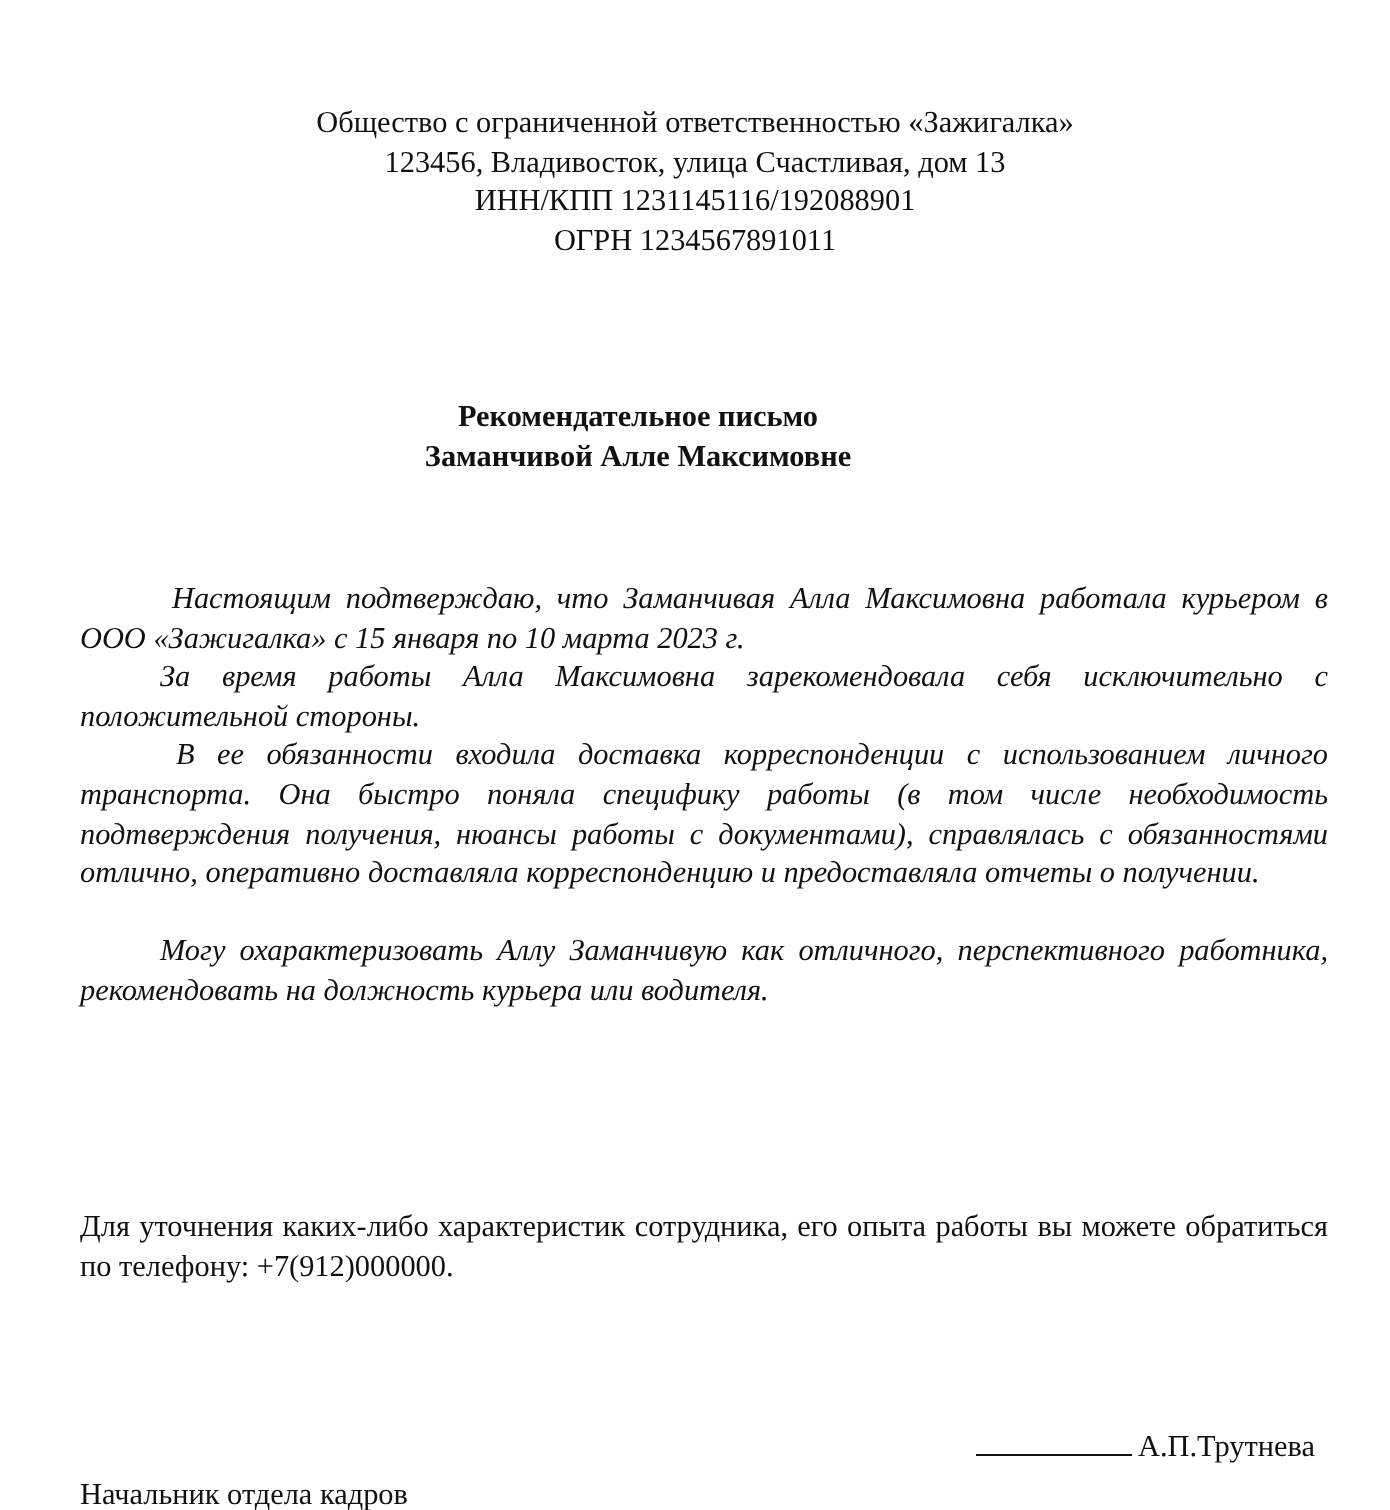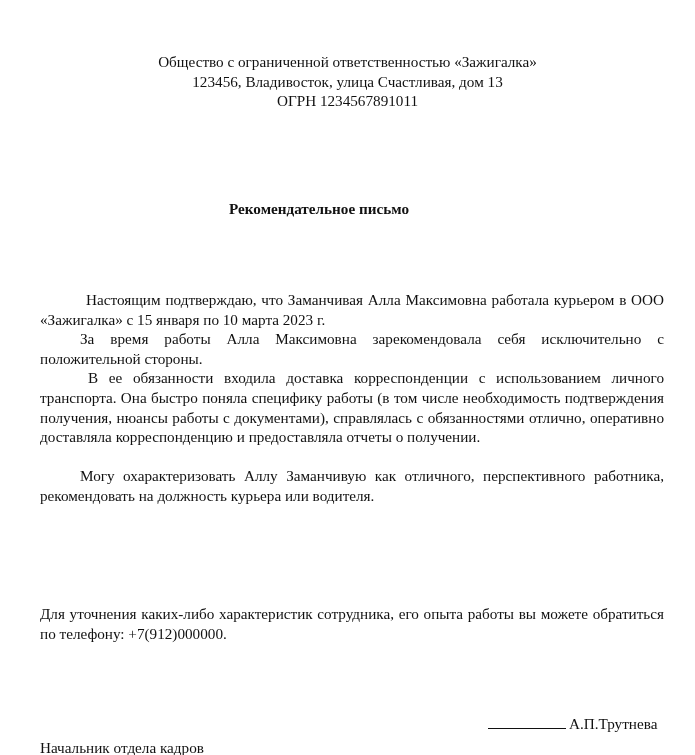--- a/index.html
+++ b/index.html
@@ -14,46 +14,48 @@
     }
     .header div { white-space: nowrap; }
     .title {
       position: absolute; left: 0; width: 638px; top: 199px;
       text-align: center; font-weight: bold; line-height: 19.5px;
     }
     .body-text {
       position: absolute; left: 40px; width: 624px; top: 290px;
       line-height: 19.6px; text-align: justify;
     }
-    .body-text p { margin: 0; }
+    .body-text p { margin: 0; font-style: italic; }
     .gap { height: 19.6px; }
     .ind1 { text-indent: 46px; }
     .ind2 { text-indent: 40px; }
     .ind3 { text-indent: 48px; }
     .ind4 { text-indent: 38px; }
     .ind5 { text-indent: 40px; }
     .contact {
       position: absolute; left: 40px; width: 624px; top: 604px;
       line-height: 19.6px; text-align: justify;
     }
     .sig-left { position: absolute; left: 40px; top: 714px; line-height: 19px; white-space: nowrap; margin-top: 24px; }
     .sig-right { position: absolute; left: 488px; top: 714px; line-height: 19px; white-space: nowrap; }
     .sig-line { display: inline-block; width: 78px; border-bottom: 1px solid #111; margin-right: 3px; vertical-align: baseline; height: 13px; }
   </style>
 </head>
 <body>
 
 <div class="header">
   <div>Общество с ограниченной ответственностью «Зажигалка»</div>
   <div>123456, Владивосток, улица Счастливая, дом 13</div>
+  <div>ИНН/КПП 1231145116/192088901</div>
   <div>ОГРН 1234567891011</div>
 </div>
 
 <div class="title">
   <div>Рекомендательное письмо</div>
+  <div>Заманчивой Алле Максимовне</div>
 </div>
 
 <div class="body-text">
   <p class="ind1">Настоящим подтверждаю, что Заманчивая Алла Максимовна работала курьером в ООО «Зажигалка» с 15 января по 10 марта 2023 г.</p>
   <p class="ind2">За время работы Алла Максимовна зарекомендовала себя исключительно с положительной стороны.</p>
   <p class="ind3">В ее обязанности входила доставка корреспонденции с использованием личного транспорта. Она быстро поняла специфику работы (в том числе необходимость подтверждения получения, нюансы работы с документами), справлялась с обязанностями отлично, оперативно доставляла корреспонденцию и предоставляла отчеты о получении.</p>
   <div class="gap"></div>
   <p class="ind5">Могу охарактеризовать Аллу Заманчивую как отличного, перспективного работника, рекомендовать на должность курьера или водителя.</p>
 </div>
 

